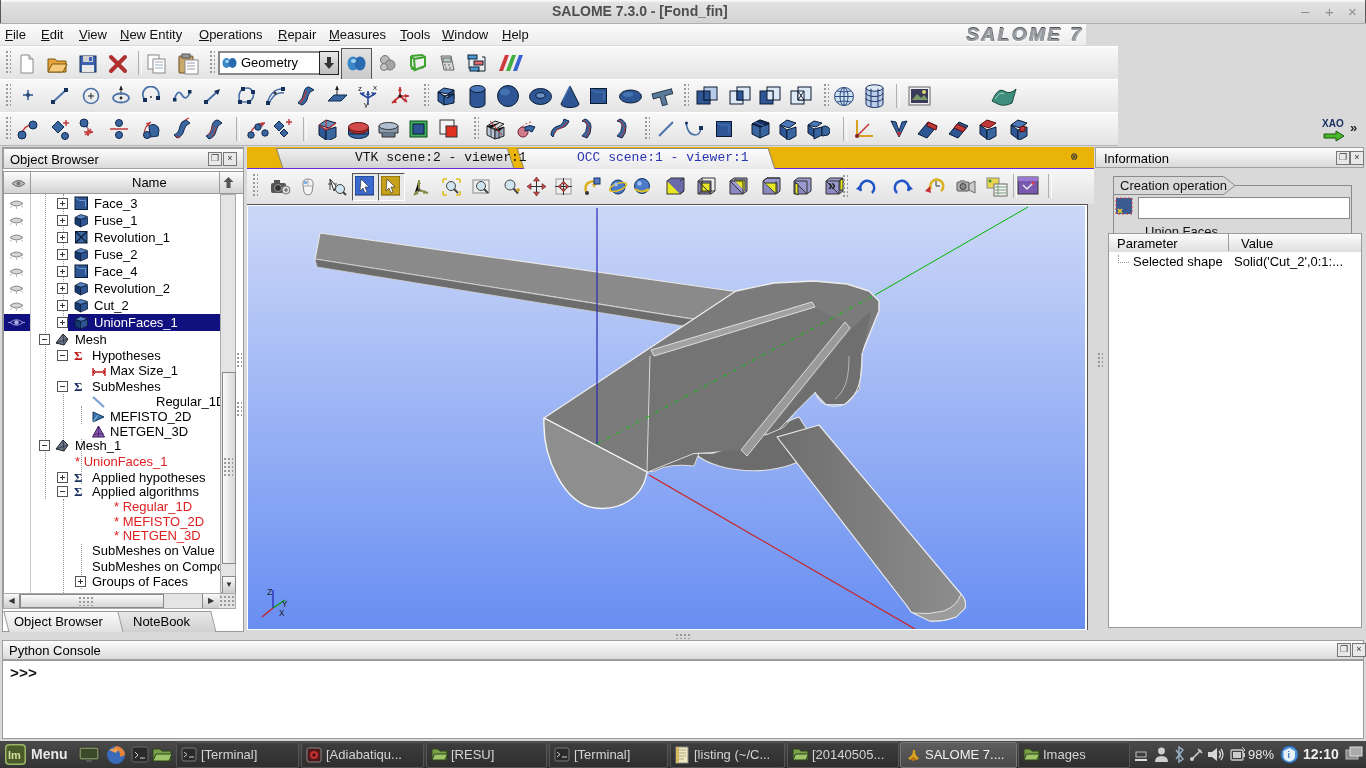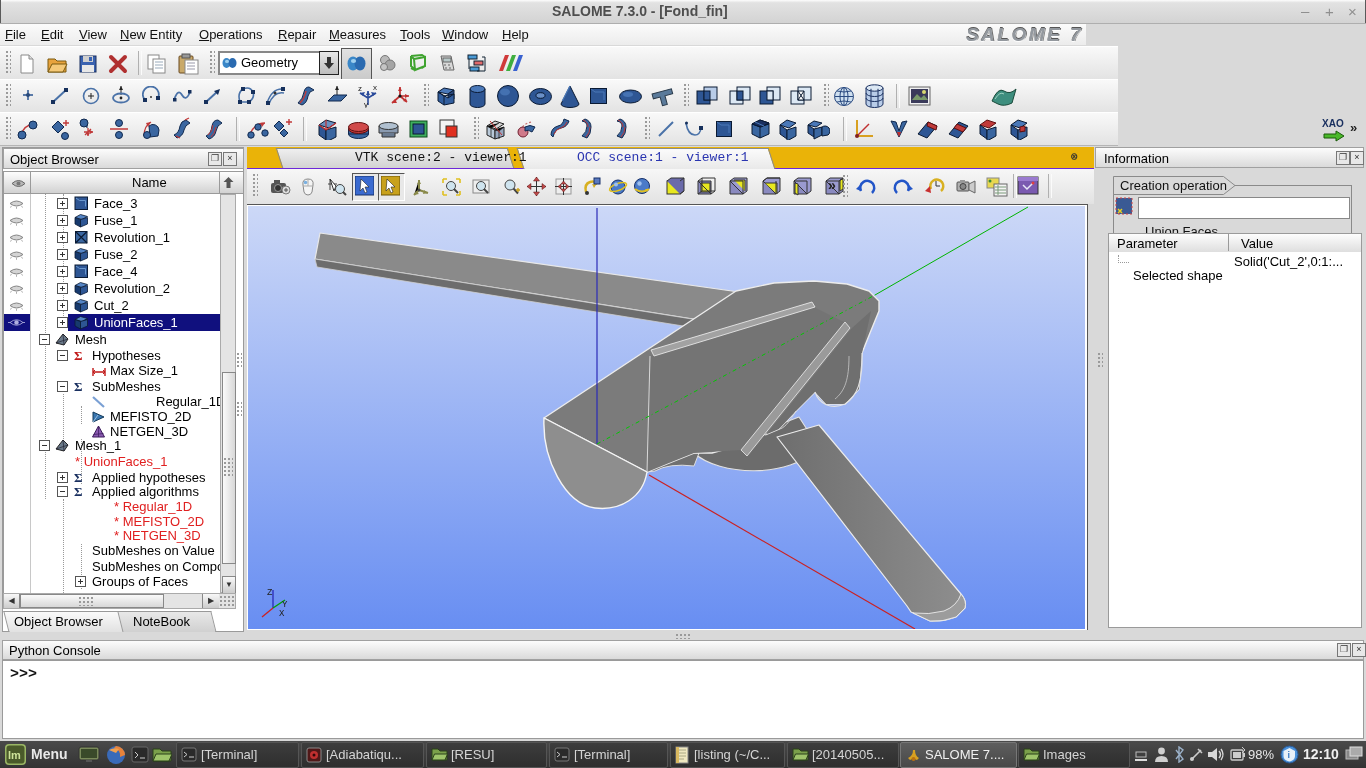--- a/index.html
+++ b/index.html
@@ -923,21 +923,21 @@
       </svg>
  <div class="abs" style="left:43px;top:50px;width:212px;height:22px;background:#fff;border:1px solid #888;box-sizing:border-box;"></div>
  <div class="abs" style="left:50px;top:53px;font-size:13px;color:#111;margin-top:24px;">Union Faces</div>
  <div class="abs" style="left:13px;top:86px;width:254px;height:27px;background:linear-gradient(#fdfdfd,#d2d2d2);border:1px solid #9a9a9a;box-sizing:border-box;">
   <div class="abs" style="left:8px;top:2px;font-size:13px;">Parameter</div>
   <div class="abs" style="left:119px;top:0;width:1px;height:17px;background:#9a9a9a;"></div>
   <div class="abs" style="left:132px;top:2px;font-size:13px;">Value</div>
  </div>
  <div class="abs" style="left:13px;top:105px;width:254px;height:376px;background:#fff;border:1px solid #9a9a9a;border-top:none;box-sizing:border-box;">
   <div class="abs" style="left:9px;top:3px;width:10px;height:7px;border-left:1px dotted #999;border-bottom:1px dotted #999;"></div>
-  <div class="abs" style="left:24px;top:2px;font-size:13px;margin-top:14px;">Selected shape</div>
+  <div class="abs" style="left:24px;top:2px;font-size:13px;">Selected shape</div>
   <div class="abs" style="left:125px;top:2px;font-size:13px;">Solid('Cut_2',0:1:...</div>
  </div>
 </div>
 <div class="abs handle" style="left:237px;top:353px;width:5px;height:14px;"></div>
     <div class="abs handle" style="left:237px;top:402px;width:5px;height:14px;"></div>
     <div class="abs handle" style="left:1098px;top:353px;width:5px;height:14px;"></div>
 <div class="abs" id="console" style="left:0;top:632px;width:1366px;height:109px;background:#d9d9d9;">
  <div class="abs handle" style="left:676px;top:2px;width:16px;height:5px;"></div>
  <div class="abs docktitle" style="left:2px;top:8px;width:1362px;height:20px;box-sizing:border-box;">
   <div class="abs" style="left:6px;top:2px;">Python Console</div>

